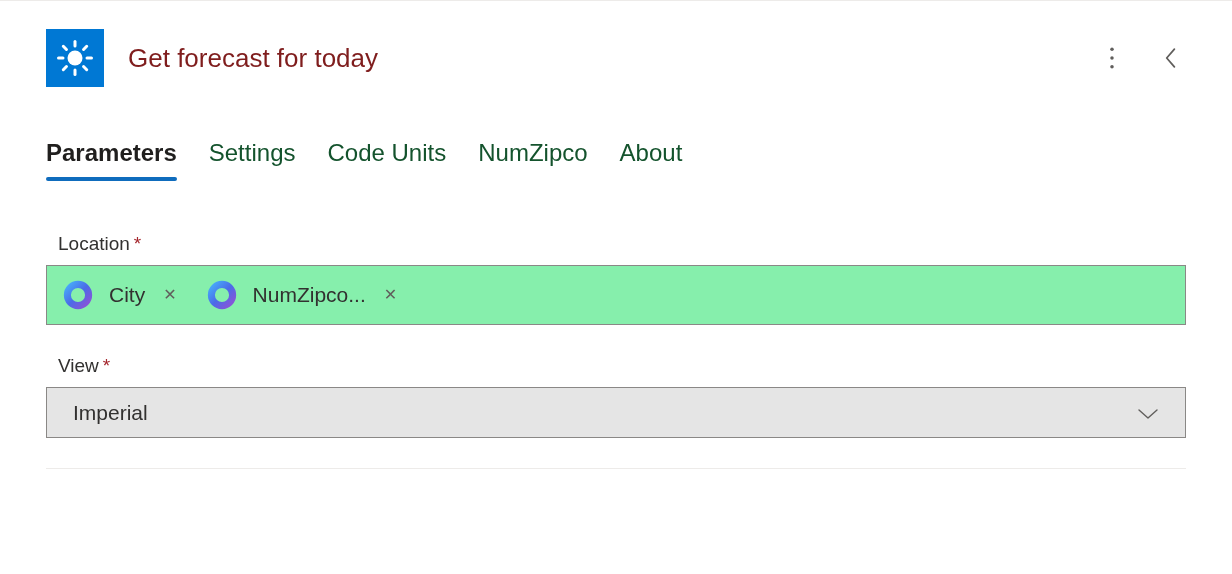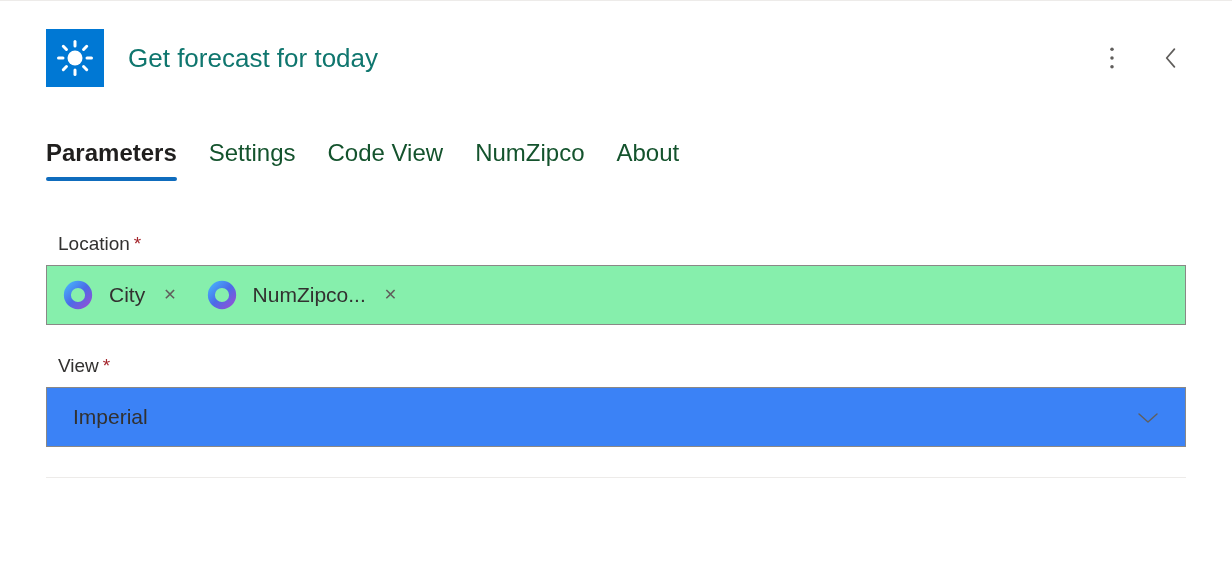--- a/index.html
+++ b/index.html
@@ -27,21 +27,21 @@
       background: #0078d4;
       display: flex;
       align-items: center;
       justify-content: center;
       flex-shrink: 0;
     }
     .connector-icon svg { width: 36px; height: 36px; }
     .title {
       font-size: 26px;
       font-weight: 400;
-      color: #0f766e;
+      color: #7f1d1d;
       flex: 1;
     }
     .header-actions {
       display: flex;
       align-items: center;
       gap: 26px;
     }
     .more-btn, .collapse-btn {
       background: none;
       border: none;
@@ -121,28 +121,28 @@
       background: none;
       border: none;
       cursor: pointer;
       font-size: 16px;
       color: #605e5c;
       padding: 0 4px;
       line-height: 1;
     }
     .select-field {
       border: 1px solid #8a8886;
-      height: 60px;
+      height: 51px;
       padding: 0 26px;
       display: flex;
       align-items: center;
       justify-content: space-between;
       font-size: 21px;
       color: #323130;
-      background: #3b82f6;
+      background: #e5e5e5;
       cursor: pointer;
     }
     .chevron {
       color: #605e5c;
     }
     .chevron svg { width: 22px; height: 12px; }
     .section-divider {
       border: none;
       border-top: 1px solid #edebe9;
       margin-top: 8px;
@@ -182,21 +182,21 @@
         <svg viewBox="0 0 12 20">
           <path d="M10 2 L3 10 L10 18" fill="none" stroke="#605e5c" stroke-width="1.6" stroke-linecap="round" stroke-linejoin="round"></path>
         </svg>
       </button>
     </div>
   </div>
 
   <nav class="tabs">
     <button class="tab active">Parameters</button>
     <button class="tab">Settings</button>
-    <button class="tab">Code View</button>
+    <button class="tab">Code Units</button>
     <button class="tab">NumZipco</button>
     <button class="tab">About</button>
   </nav>
 
   <div class="form-group">
     <label class="label">
       <span>Location</span><span class="req">*</span>
     </label>
     <div class="token-field">
       <span class="token">

